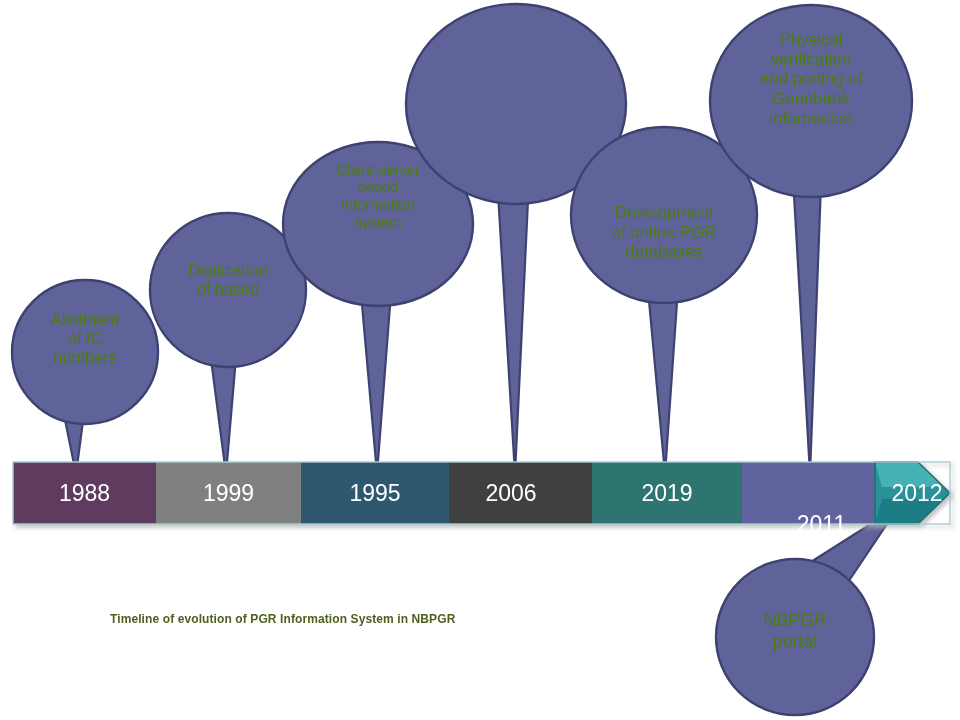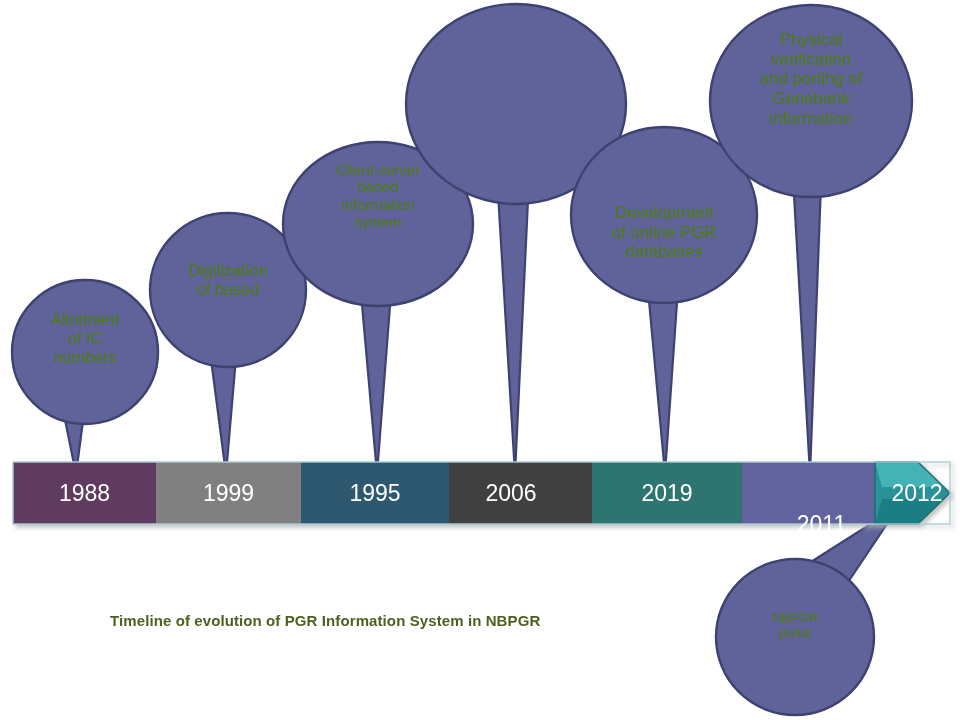--- a/index.html
+++ b/index.html
@@ -43,21 +43,21 @@
     font-family: "Liberation Sans", sans-serif;
     font-size: 23px;
     line-height: 23px;
     pointer-events: none;
   }
   #caption {
     position: absolute;
     left: 110px;
     top: 612px;
     font-family: "Liberation Sans", sans-serif;
-    font-size: 15px;
+    font-size: 12px;
     font-weight: bold;
     color: #4e6020;
     letter-spacing: 0.1px;
     white-space: nowrap;
   }
 </style>
 </head>
 <body>
 
 <div id="stage">
@@ -126,21 +126,21 @@
   <div class="bubble-text" style="left:578px; top:174px; width:172px; font-size:17px;margin-top:29px;">Development
 of online PGR
 databases</div>
 
   <div class="bubble-text" style="left:727px; top:30px; width:168px; font-size:17px;">Physical
 verification
 and porting of
 Genebank
 information</div>
 
-  <div class="bubble-text" style="left:723px; top:610px; width:144px; font-size:13px;">NBPGR
+  <div class="bubble-text" style="left:723px; top:610px; width:144px; font-size:18px;">NBPGR
 portal</div>
 
   <div class="year-label" style="left:13px; top:482px; width:143px;">1988</div>
   <div class="year-label" style="left:156px; top:482px; width:145px;">1999</div>
   <div class="year-label" style="left:301px; top:482px; width:148px;">1995</div>
   <div class="year-label" style="left:449px; top:482px; width:124px;">2006</div>
   <div class="year-label" style="left:592px; top:482px; width:150px;">2019</div>
   <div class="year-label" style="left:742px; top:482px; width:159px;margin-top:31px;">2011</div>
   <div class="year-label" style="left:873px; top:482px; width:64px;margin-left:12px;">2012</div>
 

